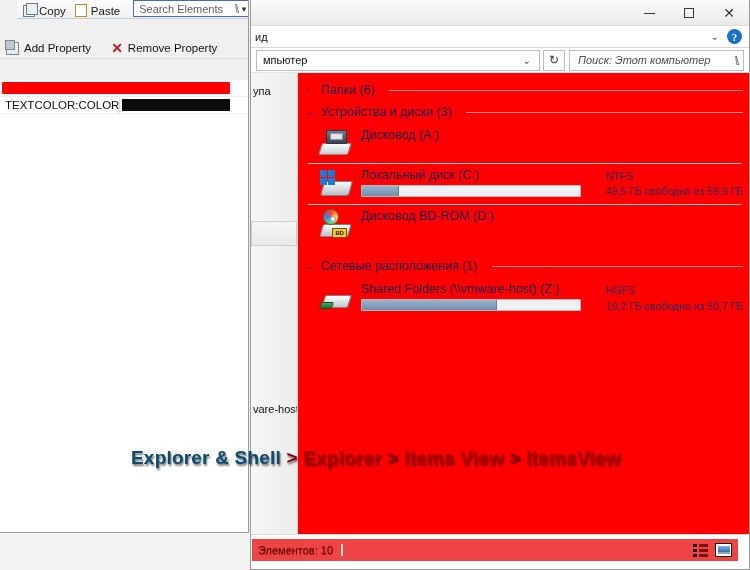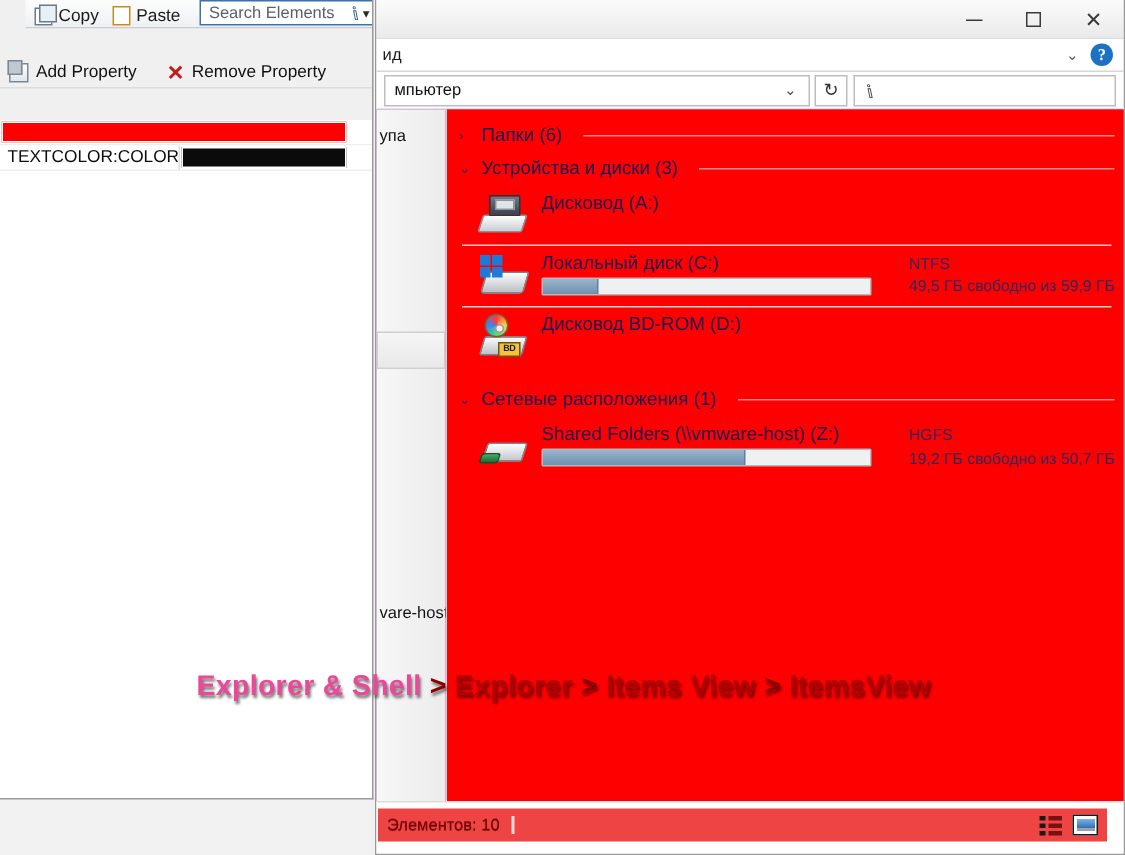--- a/index.html
+++ b/index.html
@@ -79,21 +79,21 @@
   }
   .search-ph {
     flex: 1; font-size: 11px; color: #4d4d4d; font-style: italic;
     white-space: nowrap; overflow: hidden;
   }
   .search-mag { font-size: 12px; color: #444; transform: scaleX(-1); }
 
   
   .exp-body {
     position: absolute; left: 0; top: 73px; right: 0; bottom: 35px;
-    display: flex; background: #a21caf;
+    display: flex; background: #0c4a6e;
   }
   .nav-pane {
     width: 47px; background: linear-gradient(to right,#f7f7f7,#ececec);
     border-right: 1px solid #dcdcdc; position: relative; overflow: hidden;
     flex: 0 0 47px;
   }
   .nav-frag {
     position: absolute; font-size: 11px; color: #111; white-space: nowrap;
   }
   .nav-frag.a { left: 2px; top: 12px; }
@@ -249,21 +249,21 @@
   }
 
   
   .overlay-breadcrumb {
     position: absolute; left: 131px; top: 447px; z-index: 40;
     font-size: 19px; font-weight: bold; color: #b00000;
     font-family: "Liberation Sans", sans-serif;
     text-shadow: 1px 2px 2px rgba(0,0,0,.55);
     white-space: nowrap; letter-spacing: .2px;
   }
-  .overlay-breadcrumb .seg-dark { color: #ec4899; }
+  .overlay-breadcrumb .seg-dark { color: #0c4a6e; }
   .overlay-breadcrumb .sep { color: #8a0000; }
 
   
   .tool-win {
     position: absolute; left: 0; top: 0; width: 249px; height: 533px;
     background: #f0f0f0; border-right: 1px solid #9a9a9a;
     border-bottom: 1px solid #9a9a9a; z-index: 30; overflow: hidden;
   }
   .tool-topbar {
     position: absolute; left: 17px; top: 0; width: 249px; height: 19px;
@@ -365,20 +365,21 @@
 
     <div class="exp-addressrow">
       <div class="addr-box">
         <span class="addr-text">мпьютер</span>
         <span class="addr-chevron">⌄</span>
       </div>
       <div class="refresh-btn">
         <span>↻</span>
       </div>
       <div class="search-box">
+        <span class="search-ph">Поиск: Этот компьютер</span>
         <span class="search-mag">ⅈ</span>
       </div>
     </div>
 
     <div class="exp-body">
       <div class="nav-pane">
         <span class="nav-frag a">упа</span>
         <div class="nav-box"></div>
         <span class="nav-frag b">vare-host</span>
       </div>

